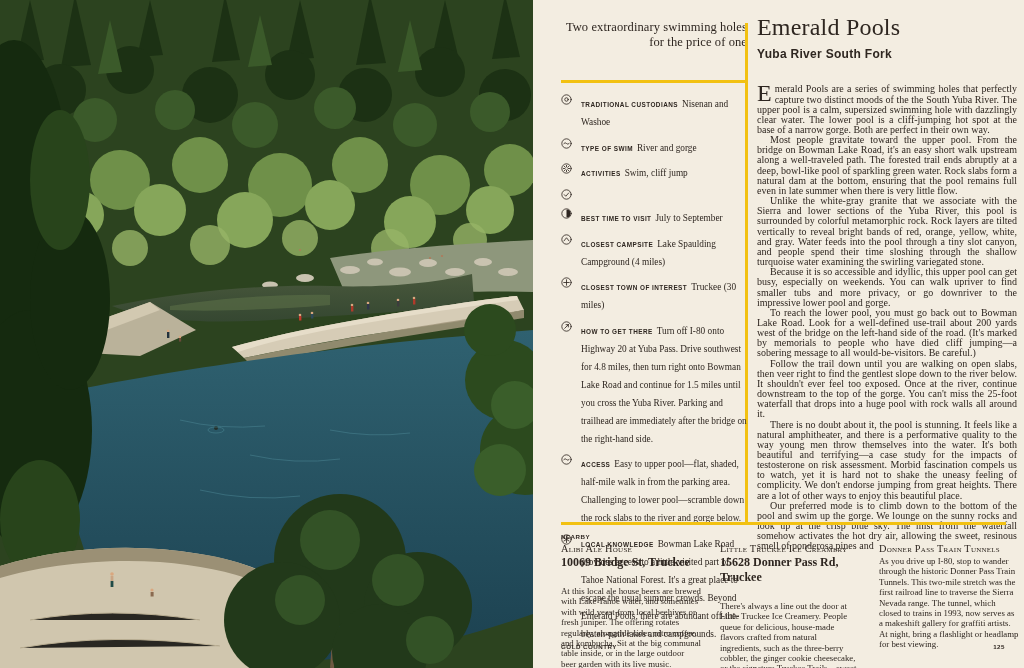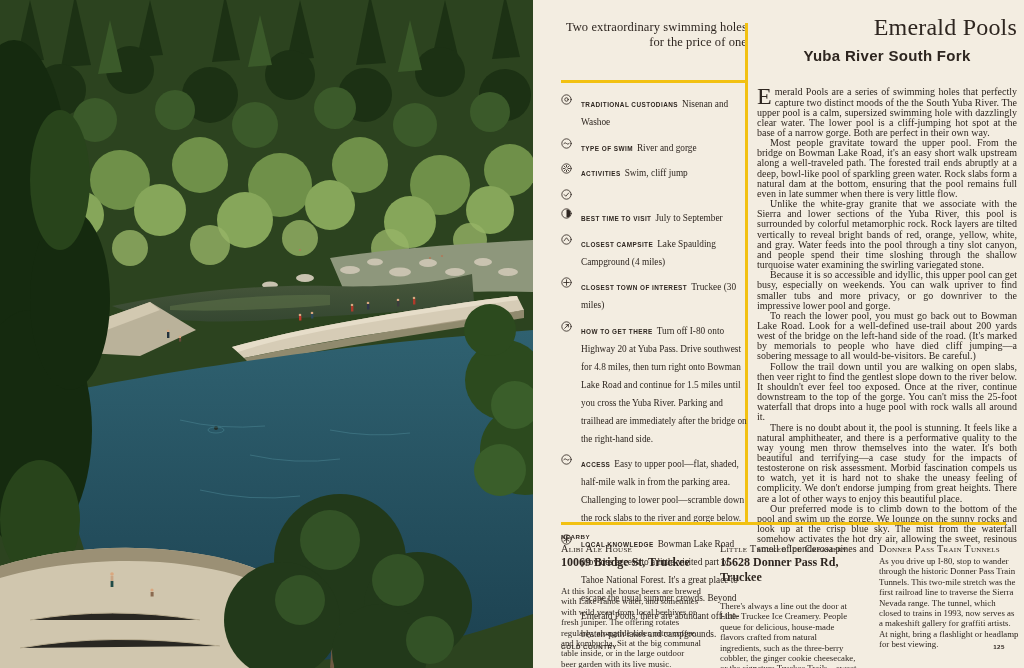--- a/index.html
+++ b/index.html
@@ -33,25 +33,25 @@
   .info-icon svg{display:block;width:11px;height:11px;}
   .info-text{flex:1;min-width:0;}
   .info-label{
     font-family:"Liberation Sans", sans-serif;font-weight:bold;
     font-size:6.4px;letter-spacing:0.45px;margin-bottom:2px;
   }
   .info-value{font-size:9.3px;line-height:1.17;}
   
   .article{position:absolute;left:757px;top:14px;width:260px;}
   .article h1{
-    margin:0;font-weight:normal;font-size:24px;line-height:1.1;text-align:right;letter-spacing:0.2px;
+    margin:0;font-weight:normal;font-size:24px;line-height:1.1;text-align:left;letter-spacing:0.2px;
   }
   .article h2{
     margin:7px 0 12px;font-family:"Liberation Sans", sans-serif;
-    font-size:15px;font-weight:bold;text-align:center;letter-spacing:0.3px;
+    font-size:12px;font-weight:bold;letter-spacing:0.3px;
   }
   #article-body{margin-top:23px;font-size:10px;line-height:10.15px;text-align:justify;}
   #article-body p{margin:0;text-indent:13px;}
   #article-body p.first{text-indent:0;}
   #article-body p.first::first-letter{
     float:left;font-size:24px;line-height:17.5px;padding:1px 3px 0 0;
   }
   
   .rule-bottom{position:absolute;left:561px;top:522px;width:445px;height:2.5px;background:var(--accent);}
   .nearby-label{

